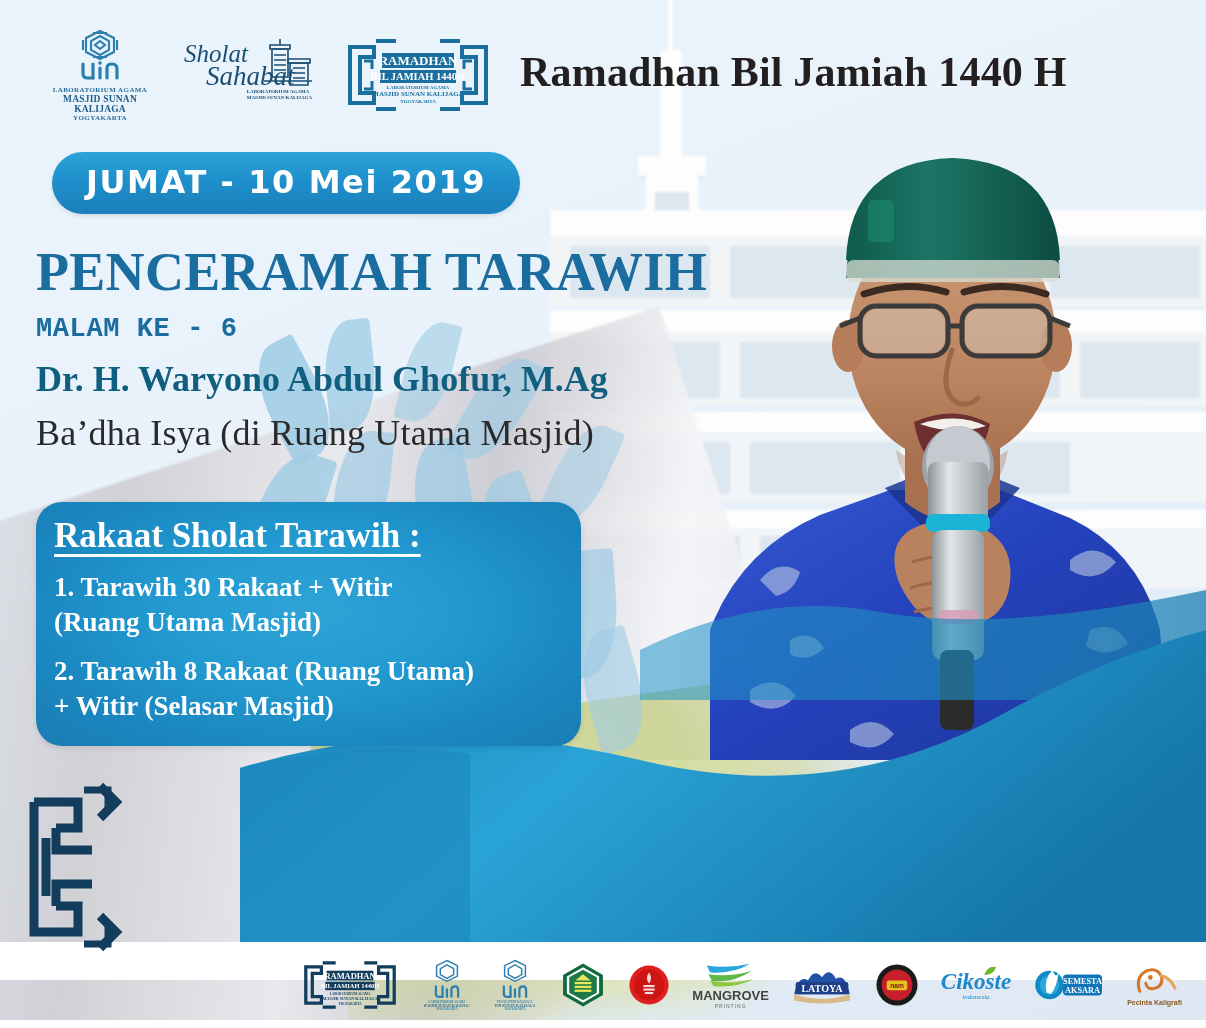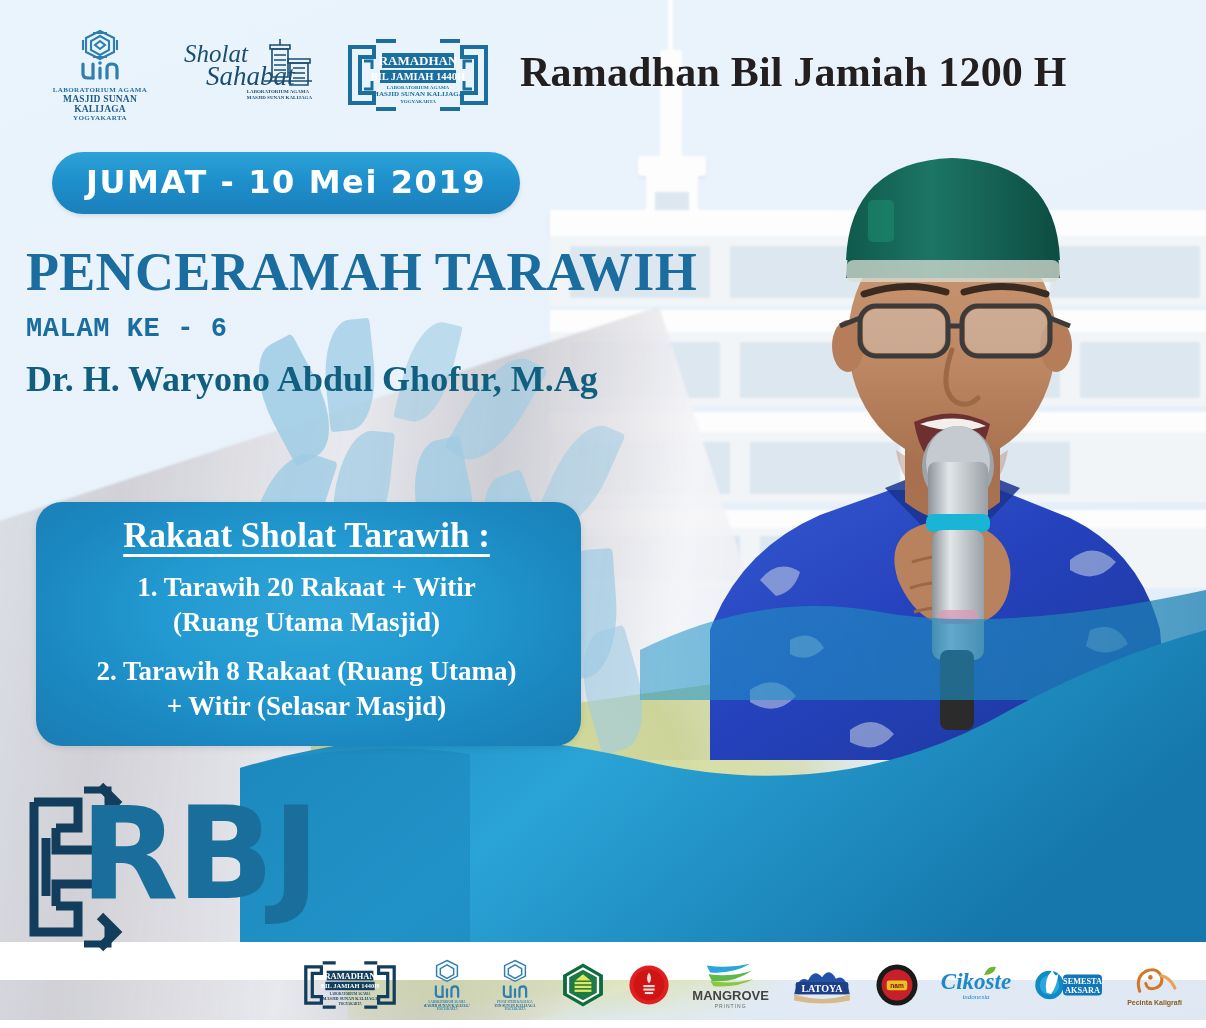--- a/index.html
+++ b/index.html
@@ -92,21 +92,21 @@
     border-radius:34px;
     background:linear-gradient(180deg,#2da3d8 0%,#1e90cc 45%,#1a7fba 100%);
     color:#ffffff;
     font-family:"DejaVu Sans",sans-serif;
     font-weight:700;font-size:32px;letter-spacing:1.6px;
     box-shadow:0 2px 4px rgba(0,0,0,.10);
   }
 
   
   .headline{
-    position:absolute;left:26px;top:244px;width:770px;
+    position:absolute;left:36px;top:244px;width:770px;
   }
   .h-main{
     font-family:"Liberation Serif",serif;font-weight:700;
     font-size:54px;color:#1a6d9e;letter-spacing:.3px;line-height:1.04;
   }
   .h-sub{
     margin-top:14px;
     font-family:Liberation Mono, monospace;font-weight:700;
     font-size:27px;color:#1a6d9e;letter-spacing:.6px;
   }
@@ -121,21 +121,21 @@
     font-size:36px;color:#2a2a2a;letter-spacing:.2px;
   }
 
   
   .rakaat-box{
     position:absolute;left:36px;top:502px;width:545px;
     border-radius:26px;
     background:radial-gradient(ellipse at 50% 45%, #2ea3d6 0%, #229ad1 38%, #1b87c0 72%, #1a7cb3 100%);
     padding:14px 22px 22px 18px;
     box-sizing:border-box;
-    color:#fff;text-align:center;
+    color:#fff;
     box-shadow:0 2px 6px rgba(0,0,0,.10);
   }
   .rakaat-title{
     font-family:"Liberation Serif",serif;font-weight:700;font-size:35px;
     text-decoration:underline;text-underline-offset:7px;
     text-decoration-thickness:3px;
     margin-bottom:14px;
   }
   .rakaat-item{
     font-family:"Liberation Serif",serif;font-weight:700;font-size:27px;
@@ -401,34 +401,35 @@
         <text x="80" y="30" font-family="Liberation Serif, serif" font-size="13" font-weight="700" fill="#fff" text-anchor="middle">RAMADHAN</text>
         <rect x="42" y="35" width="76" height="13" fill="#1b6f9e"></rect>
         <text x="80" y="45" font-family="Liberation Serif, serif" font-size="10.5" font-weight="700" fill="#fff" text-anchor="middle">BIL JAMIAH 1440H</text>
         <text x="80" y="54" font-family="Liberation Serif, serif" font-size="5" font-weight="700" fill="#1b6f9e" text-anchor="middle">LABORATORIUM AGAMA</text>
         <text x="80" y="61" font-family="Liberation Serif, serif" font-size="7" font-weight="700" fill="#1b6f9e" text-anchor="middle">MASJID SUNAN KALIJAGA</text>
         <text x="80" y="68" font-family="Liberation Serif, serif" font-size="5" font-weight="700" fill="#1b6f9e" text-anchor="middle">YOGYAKARTA</text>
       </svg>
     </div>
   </div>
 
-  <div class="main-title">Ramadhan Bil Jamiah 1200 H</div>
+  <div class="main-title">Ramadhan Bil Jamiah 1440 H</div>
 
   <div class="date-pill">JUMAT - 10 Mei 2019</div>
 
   <div class="headline">
     <div class="h-main">PENCERAMAH TARAWIH</div>
     <div class="h-sub">MALAM KE - 6</div>
     <div class="h-name">Dr. H. Waryono Abdul Ghofur, M.Ag</div>
+    <div class="h-time">Ba’dha Isya (di Ruang Utama Masjid)</div>
   </div>
 
   <div class="rakaat-box">
     <div class="rakaat-title">Rakaat Sholat Tarawih :</div>
     <div class="rakaat-item">
-      <div>1. Tarawih 20 Rakaat + Witir</div>
+      <div>1. Tarawih 30 Rakaat + Witir</div>
       <div>(Ruang Utama Masjid)</div>
     </div>
     <div class="rakaat-item">
       <div>2. Tarawih 8 Rakaat (Ruang Utama)</div>
       <div>+ Witir (Selasar Masjid)</div>
     </div>
   </div>
 
   <div class="rbj">
     <svg width="120" height="190" viewBox="0 0 120 190" style="position:absolute;left:4px;top:4px;">
@@ -439,21 +440,20 @@
         <path d="M44 134 L44 112 L80 112"></path>
         <path d="M88 14 L104 30 L88 46"></path>
         <path d="M88 176 L104 160 L88 144"></path>
         <path d="M34 66 L34 96 M34 96 L34 124"></path>
       </g>
       <g fill="none" stroke="#123d5c" stroke-width="7">
         <path d="M72 18 L96 18 L96 38"></path>
         <path d="M72 172 L96 172 L96 152"></path>
       </g>
     </svg>
-    <div class="rbj-word">RBJ</div>
   </div>
 
   <div class="sponsors">
 
     <div class="sp">
       <svg width="104" height="54" viewBox="0 0 160 80">
         <g fill="none" stroke="#123d5c" stroke-width="5">
           <path d="M12 12 L36 12 L36 22 L22 22 L22 58 L36 58 L36 68 L12 68 Z"></path>
           <path d="M148 12 L124 12 L124 22 L138 22 L138 58 L124 58 L124 68 L148 68 Z"></path>
           <path d="M38 6 L58 6 M102 6 L122 6 M38 74 L58 74 M102 74 L122 74"></path>

